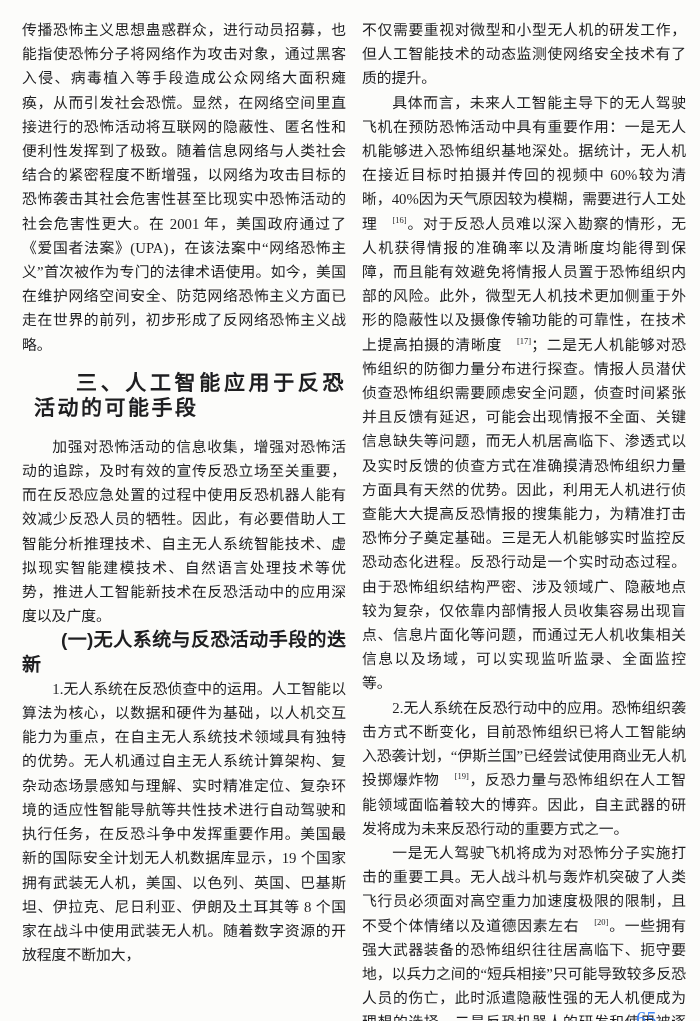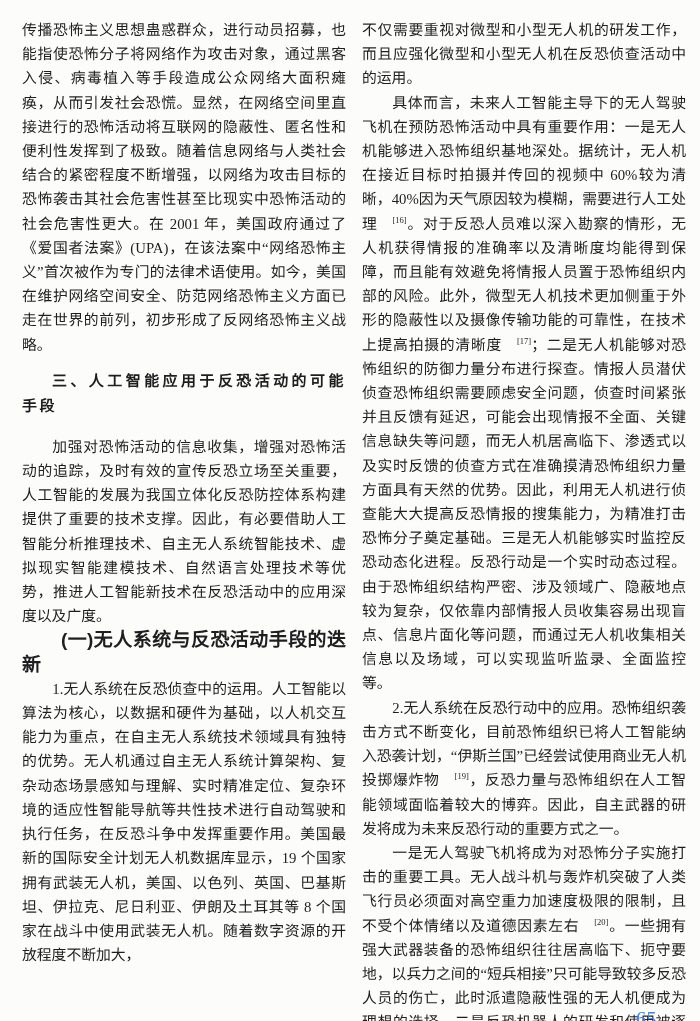--- a/index.html
+++ b/index.html
@@ -20,26 +20,26 @@
   .col {
     width: 324px;
     font-size: 14.8px;
     line-height: 24.2px;
     text-align: justify;
   }
   .block { text-align: justify; font-family: Liberation Serif, serif; }
   .p-indent { text-indent: 2.05em; }
   .p-flush  { text-indent: 0; }
   .h-section {
-    font-family: Liberation Mono, monospace;
+    font-family: Liberation Sans, sans-serif;
     font-weight: 700;
-    font-size: 15px;
+    font-size: 21px;
     letter-spacing: 2.5px;
     text-indent: 2em;
-    margin: 13px 0 15px 0;
+    margin: 13px 0 15px 12px;
     line-height: 25px;
   }
   .h-sub {
     font-family: "Liberation Sans", "DejaVu Sans", sans-serif;
     font-weight: 700;
     font-size: 19px;
     text-indent: 2.05em;
   }
   sup.fn {
     font-size: 8.5px;
@@ -57,25 +57,25 @@
     color: #3b82f6;
   }
 </style>
 </head>
 <body>
 
 <div class="page">
   <div class="col">
       <div class="block p-flush">传播恐怖主义思想蛊惑群众，进行动员招募，也能指使恐怖分子将网络作为攻击对象，通过黑客入侵、病毒植入等手段造成公众网络大面积瘫痪，从而引发社会恐慌。显然，在网络空间里直接进行的恐怖活动将互联网的隐蔽性、匿名性和便利性发挥到了极致。随着信息网络与人类社会结合的紧密程度不断增强，以网络为攻击目标的恐怖袭击其社会危害性甚至比现实中恐怖活动的社会危害性更大。在 2001 年，美国政府通过了《爱国者法案》(UPA)，在该法案中“网络恐怖主义”首次被作为专门的法律术语使用。如今，美国在维护网络空间安全、防范网络恐怖主义方面已走在世界的前列，初步形成了反网络恐怖主义战略。</div>
       <div class="block h-section">三、人工智能应用于反恐活动的可能手段</div>
-      <div class="block p-indent">加强对恐怖活动的信息收集，增强对恐怖活动的追踪，及时有效的宣传反恐立场至关重要，人工智能的发展为我国立体化反恐防控体系构建提供了重要的技术支撑。因此，有必要借助人工智能分析推理技术、自主无人系统智能技术、虚拟现实智能建模技术、自然语言处理技术等优势，推进人工智能新技术在反恐活动中的应用深度以及广度。</div>
+      <div class="block p-indent">加强对恐怖活动的信息收集，增强对恐怖活动的追踪，及时有效的宣传反恐立场至关重要，而在反恐应急处置的过程中使用反恐机器人能有效减少反恐人员的牺牲。因此，有必要借助人工智能分析推理技术、自主无人系统智能技术、虚拟现实智能建模技术、自然语言处理技术等优势，推进人工智能新技术在反恐活动中的应用深度以及广度。</div>
       <div class="block h-sub">(一)无人系统与反恐活动手段的迭新</div>
       <div class="block p-indent">1.无人系统在反恐侦查中的运用。人工智能以算法为核心，以数据和硬件为基础，以人机交互能力为重点，在自主无人系统技术领域具有独特的优势。无人机通过自主无人系统计算架构、复杂动态场景感知与理解、实时精准定位、复杂环境的适应性智能导航等共性技术进行自动驾驶和执行任务，在反恐斗争中发挥重要作用。美国最新的国际安全计划无人机数据库显示，19 个国家拥有武装无人机，美国、以色列、英国、巴基斯坦、伊拉克、尼日利亚、伊朗及土耳其等 8 个国家在战斗中使用武装无人机。随着数字资源的开放程度不断加大，</div>
     </div>
   <div class="col">
-      <div class="block p-flush">不仅需要重视对微型和小型无人机的研发工作，而且应强化微型和小型无人机在反恐侦查活动中的运用。</div>
+      <div class="block p-flush">不仅需要重视对微型和小型无人机的研发工作，但人工智能技术的动态监测使网络安全技术有了质的提升。</div>
       <div class="block p-indent">具体而言，未来人工智能主导下的无人驾驶飞机在预防恐怖活动中具有重要作用：一是无人机能够进入恐怖组织基地深处。据统计，无人机在接近目标时拍摄并传回的视频中 60%较为清晰，40%因为天气原因较为模糊，需要进行人工处理<sup class="fn">[16]</sup>。对于反恐人员难以深入勘察的情形，无人机获得情报的准确率以及清晰度均能得到保障，而且能有效避免将情报人员置于恐怖组织内部的风险。此外，微型无人机技术更加侧重于外形的隐蔽性以及摄像传输功能的可靠性，在技术上提高拍摄的清晰度<sup class="fn">[17]</sup>；二是无人机能够对恐怖组织的防御力量分布进行探查。情报人员潜伏侦查恐怖组织需要顾虑安全问题，侦查时间紧张并且反馈有延迟，可能会出现情报不全面、关键信息缺失等问题，而无人机居高临下、渗透式以及实时反馈的侦查方式在准确摸清恐怖组织力量方面具有天然的优势。因此，利用无人机进行侦查能大大提高反恐情报的搜集能力，为精准打击恐怖分子奠定基础。三是无人机能够实时监控反恐动态化进程。反恐行动是一个实时动态过程。由于恐怖组织结构严密、涉及领域广、隐蔽地点较为复杂，仅依靠内部情报人员收集容易出现盲点、信息片面化等问题，而通过无人机收集相关信息以及场域，可以实现监听监录、全面监控等。</div>
       <div class="block p-indent">2.无人系统在反恐行动中的应用。恐怖组织袭击方式不断变化，目前恐怖组织已将人工智能纳入恐袭计划，“伊斯兰国”已经尝试使用商业无人机投掷爆炸物<sup class="fn">[19]</sup>，反恐力量与恐怖组织在人工智能领域面临着较大的博弈。因此，自主武器的研发将成为未来反恐行动的重要方式之一。</div>
       <div class="block p-indent">一是无人驾驶飞机将成为对恐怖分子实施打击的重要工具。无人战斗机与轰炸机突破了人类飞行员必须面对高空重力加速度极限的限制，且不受个体情绪以及道德因素左右<sup class="fn">[20]</sup>。一些拥有强大武器装备的恐怖组织往往居高临下、扼守要地，以兵力之间的“短兵相接”只可能导致较多反恐人员的伤亡，此时派遣隐蔽性强的无人机便成为理想的选择。二是反恐机器人的研发和使用被逐步提上日程。目前我国恐怖袭击中的主要应急反恐力量是武警、特警，在与恐怖分子正面冲突中其人身安全往往难以得到保障，而在反恐应急处置的过程中使用反恐机器人能有效减少反恐人员的牺牲。</div>
     </div>
 </div>
 
 <div class="page-number">65</div>
 
 </body></html>

